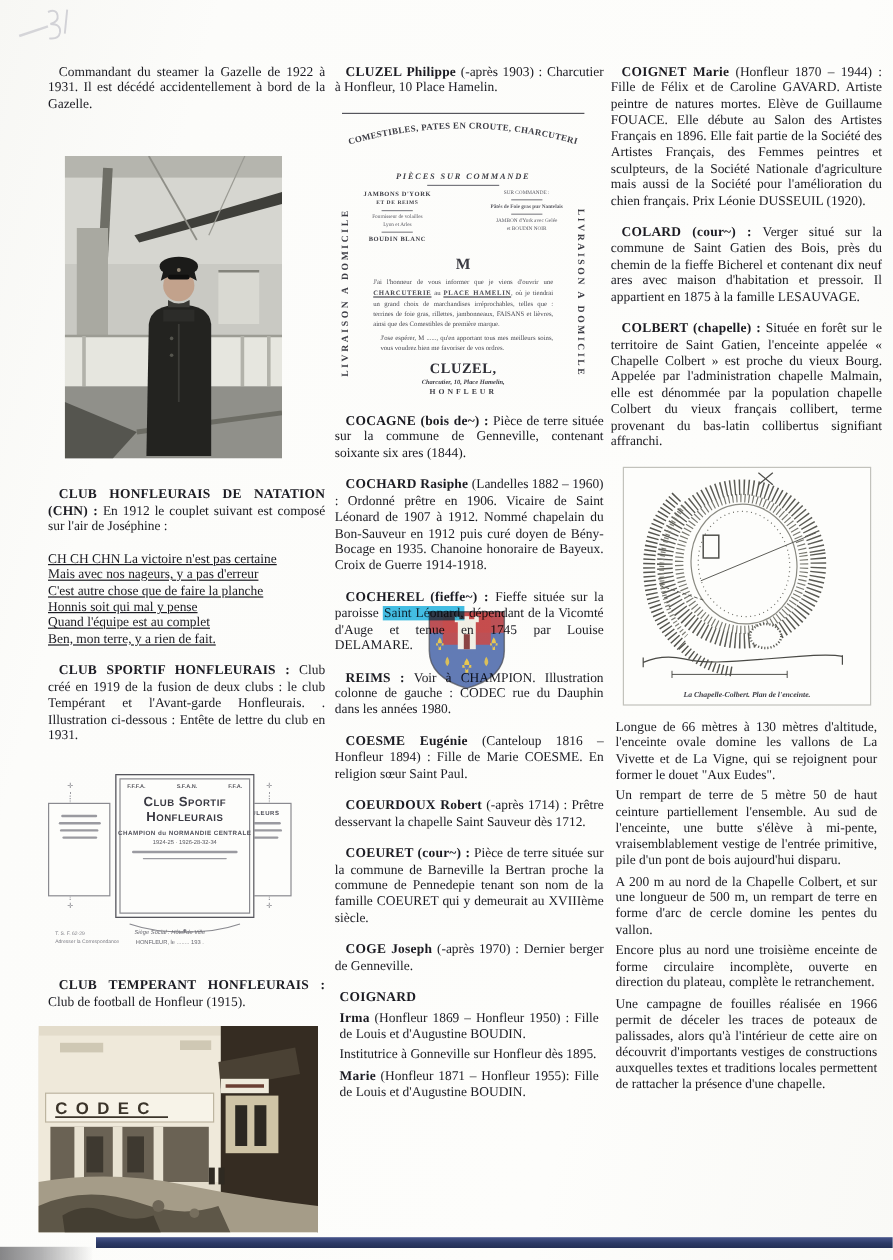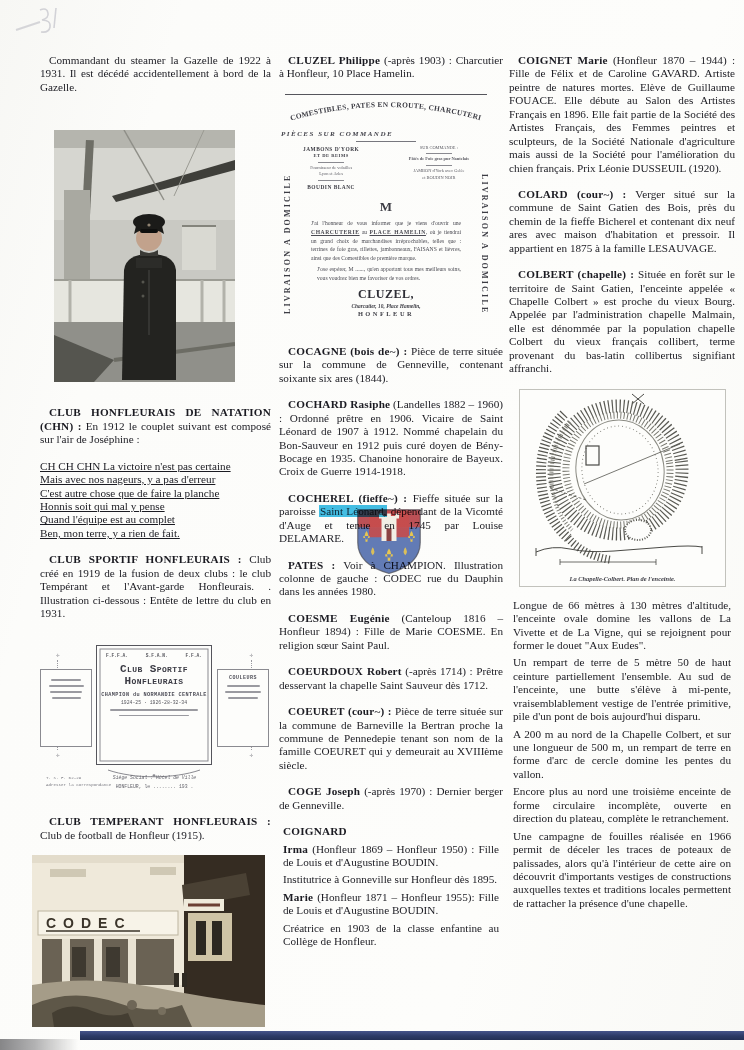--- a/index.html
+++ b/index.html
@@ -16,42 +16,42 @@
   p.entry{font-size:11.2px;line-height:1.2;text-align:justify;margin:12px 0 13px 0;text-indent:9px;}
   p.noind{text-indent:0;margin:4px;}
   p.tightend{margin-bottom:13px;}
   .term{font-weight:bold;letter-spacing:.2px;}
   .poem{margin:0 0 13px 0;}
   .poem div{font-size:11.2px;line-height:1.2;text-align:left;text-decoration:underline;}
   mark.hl{background:#43bde2;color:#0d2330;padding:0 1px;}
   
   .photo{display:block;}
   
-  .letterhead{position:relative;width:229px;height:168px;margin:2px 0 14px 0;font-family:Liberation Mono, monospace;color:#44444a;}
+  .letterhead{position:relative;width:203px;height:168px;margin:2px 0 14px 0;font-family:Liberation Sans, sans-serif;color:#44444a;}
   .lh-box{position:absolute;border:1px solid #8a8a90;background:#fdfdfb;}
   .lh-center{left:56px;top:12px;width:116px;height:120px;border:1.4px solid #55555c;box-shadow:inset 0 0 0 2.5px #fdfdfb, inset 0 0 0 3.5px #8a8a90;text-align:center;padding-top:7px;box-sizing:border-box;}
   .lh-feds{display:flex;justify-content:space-between;padding:0 9px;font-size:4.6px;font-weight:bold;color:#55555c;}
   .lh-title{font-size:11px;font-weight:bold;font-variant:small-caps;letter-spacing:.4px;color:#3b3b44;margin-top:5px;}
   .lh-champ{font-size:5.2px;font-weight:bold;letter-spacing:.4px;margin-top:5px;color:#50505a;}
   .lh-years{font-size:4.8px;margin-top:2px;color:#55555c;}
   .bar{height:2px;background:#9a9aa0;border-radius:1px;margin:4px auto 0 auto;}
   .lh-side{top:36px;width:52px;height:78px;padding-top:5px;box-sizing:border-box;text-align:center;}
   .lh-left{left:0;}
   .lh-right{right:0;}
   .lh-coul{font-size:5px;font-weight:bold;letter-spacing:.5px;color:#50505a;}
   .orn{position:absolute;display:flex;flex-direction:column;align-items:center;font-size:6px;color:#8a8a90;}
   .orn .dots{width:0;flex:1;border-left:1px dotted #9a9aa0;margin:1px 0;}
   .lh-swash{position:absolute;left:64px;top:134px;}
   .lh-foot1{position:absolute;left:0;top:142px;width:100%;text-align:center;font-size:4.8px;font-style:italic;color:#66666e;}
   .lh-foot2{position:absolute;left:0;top:151px;width:100%;text-align:center;font-size:4.8px;color:#66666e;}
   .lh-foot-left{position:absolute;left:6px;top:142px;font-size:4.2px;color:#7c7c84;text-align:left;line-height:1.6;}
   
   .advert{position:relative;width:210px;height:236px;margin:4px 0 15px 2px;color:#3c3c44;}
   .ad-rule{border:none;border-top:1px solid #55555c;margin:0 4px 2px 4px;}
-  .ad-sub{text-align:left;font-size:7px;font-style:italic;font-weight:bold;letter-spacing:1.5px;margin-top:3px;color:#44444c;}
+  .ad-sub{text-align:center;font-size:7px;font-style:italic;font-weight:bold;letter-spacing:1.5px;margin-top:15px;color:#44444c;}
   .ad-div{width:60px;border-top:1px solid #77777e;margin:3px auto;}
   .ad-cols{display:flex;justify-content:space-between;padding:0 22px;}
   .ad-blk{text-align:center;line-height:1.5;}
   .ad-blk .b1{font-size:5.4px;font-weight:bold;letter-spacing:.5px;}
   .ad-blk .b2{font-size:4.4px;color:#5a5a62;}
   .ad-blk .sep{width:26px;border-top:1px solid #8a8a90;margin:2px auto;}
   .ad-m{font-size:13px;text-align:center;margin-top:8px;font-weight:bold;}
   .ad-body{font-size:5.6px;line-height:1.55;text-align:justify;padding:4px 30px 0 30px;color:#4a4a52;}
   .ad-body .caps{font-weight:bold;letter-spacing:.6px;text-decoration:underline;}
   .ad-body2{font-size:5.6px;line-height:1.55;text-align:justify;padding:3px 30px 0 36px;color:#4a4a52;}
@@ -254,37 +254,36 @@
     <div class="ad-vert left">LIVRAISON A DOMICILE</div>
     <div class="ad-vert right">LIVRAISON A DOMICILE</div>
   </div>
 
   <p class="entry"><b class="term">COCAGNE (bois de~) :</b> <span>Pièce de terre située sur la commune de Genneville, contenant soixante six ares (1844).</span></p>
 
   <p class="entry"><b class="term">COCHARD Rasiphe</b> <span>(Landelles 1882 – 1960) : Ordonné prêtre en 1906. Vicaire de Saint Léonard de 1907 à 1912. Nommé chapelain du Bon-Sauveur en 1912 puis curé doyen de Bény-Bocage en 1935. Chanoine honoraire de Bayeux. Croix de Guerre 1914-1918.</span></p>
 
   <p class="entry"><b class="term">COCHEREL (fieffe~) :</b> <span>Fieffe située sur la paroisse </span><mark class="hl">Saint Léonard,</mark><span> dépendant de la Vicomté d'Auge et tenue en 1745 par Louise DELAMARE.</span></p>
 
-  <p class="entry"><b class="term">PATES :</b> <span>Voir à CHAMPION. Illustration colonne de gauche : CODEC rue du Dauphin dans les années 1980.</span></p>
+  <p class="entry"><b class="term">REIMS :</b> <span>Voir à CHAMPION. Illustration colonne de gauche : CODEC rue du Dauphin dans les années 1980.</span></p>
 
   <p class="entry"><b class="term">COESME Eugénie</b> <span>(Canteloup 1816 – Honfleur 1894) : Fille de Marie COESME. En religion sœur Saint Paul.</span></p>
 
   <p class="entry"><b class="term">COEURDOUX Robert</b> <span>(-après 1714) : Prêtre desservant la chapelle Saint Sauveur dès 1712.</span></p>
 
   <p class="entry"><b class="term">COEURET (cour~) :</b> <span>Pièce de terre située sur la commune de Barneville la Bertran proche la commune de Pennedepie tenant son nom de la famille COEURET qui y demeurait au XVIIIème siècle.</span></p>
 
   <p class="entry"><b class="term">COGE Joseph</b> <span>(-après 1970) : Dernier berger de Genneville.</span></p>
 
 
   <div style="margin-bottom:13px;">
     <p class="entry noind"><b class="term">COIGNARD</b></p>
     <p class="entry noind"><b class="term">Irma</b> <span>(Honfleur 1869 – Honfleur 1950) : Fille de Louis et d'Augustine BOUDIN.</span></p>
     <p class="entry noind"><span>Institutrice à Gonneville sur Honfleur dès 1895.</span></p>
     <p class="entry noind"><b class="term">Marie</b> <span>(Honfleur 1871 – Honfleur 1955): Fille de Louis et d'Augustine BOUDIN.</span></p>
-    <p class="entry noind"><span>Créatrice en 1903 de la classe enfantine au Collège de Honfleur.</span></p>
   </div>
 </div>
 
 <svg id="coat-of-arms" viewBox="0 0 60 56">
   <path d="M5,3 h50 v26 c0,14 -11,21 -25,25 C16,50 5,43 5,29 Z" fill="#2d4fa0" opacity=".85"></path>
   <path d="M5,3 h50 v14 h-50 Z" fill="#c23434" opacity=".9"></path>
   <path d="M14,3 h32 v22 h-32 Z" fill="#c23434" opacity=".9"></path>
 
   <g>
     <rect x="24" y="8" width="12" height="20" fill="#f3efe6"></rect>

